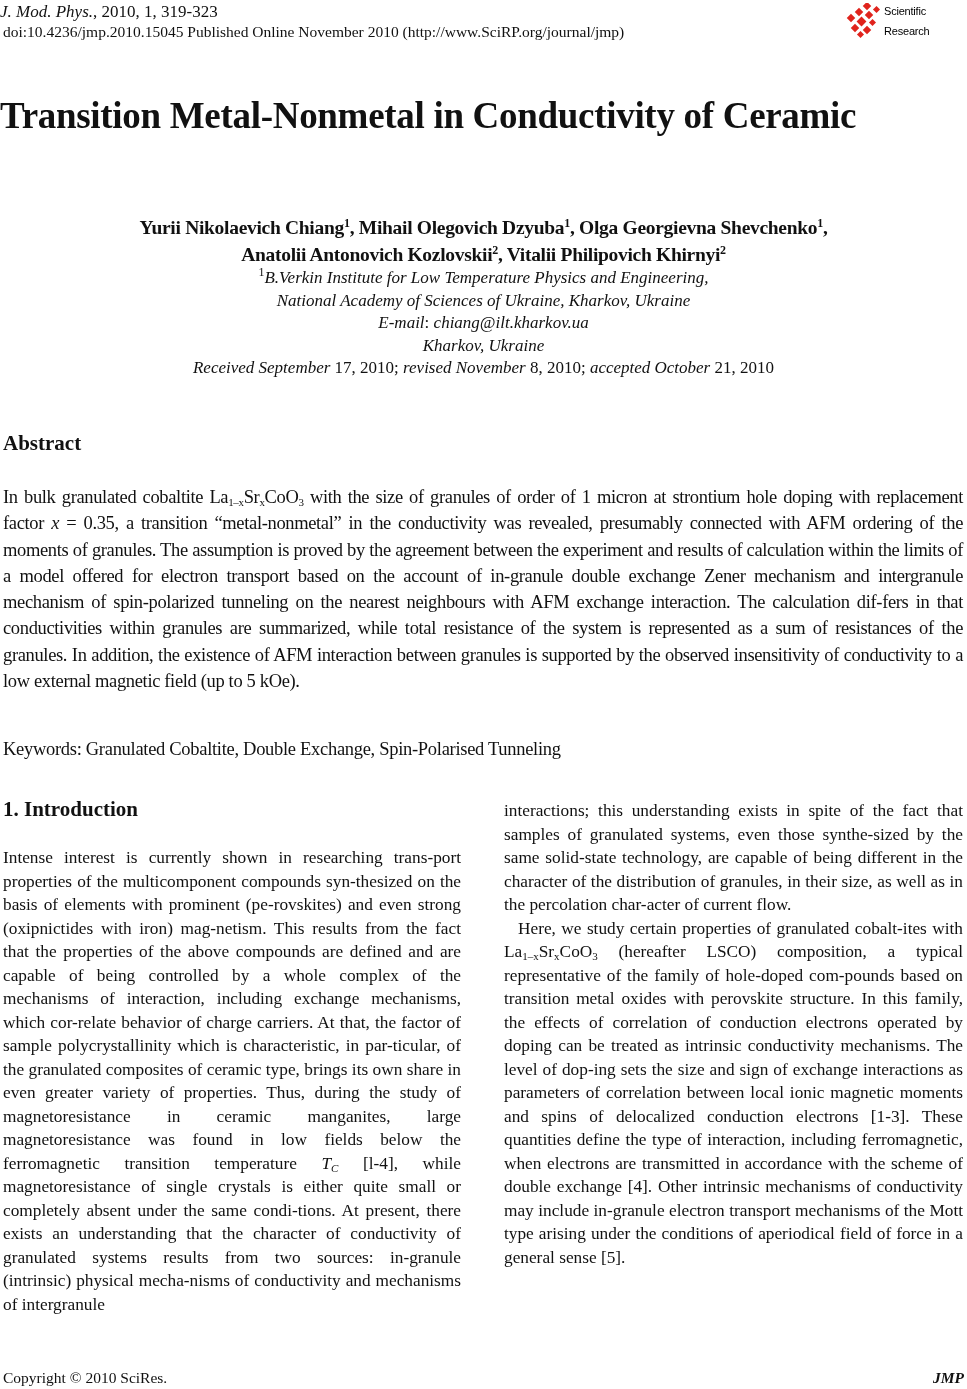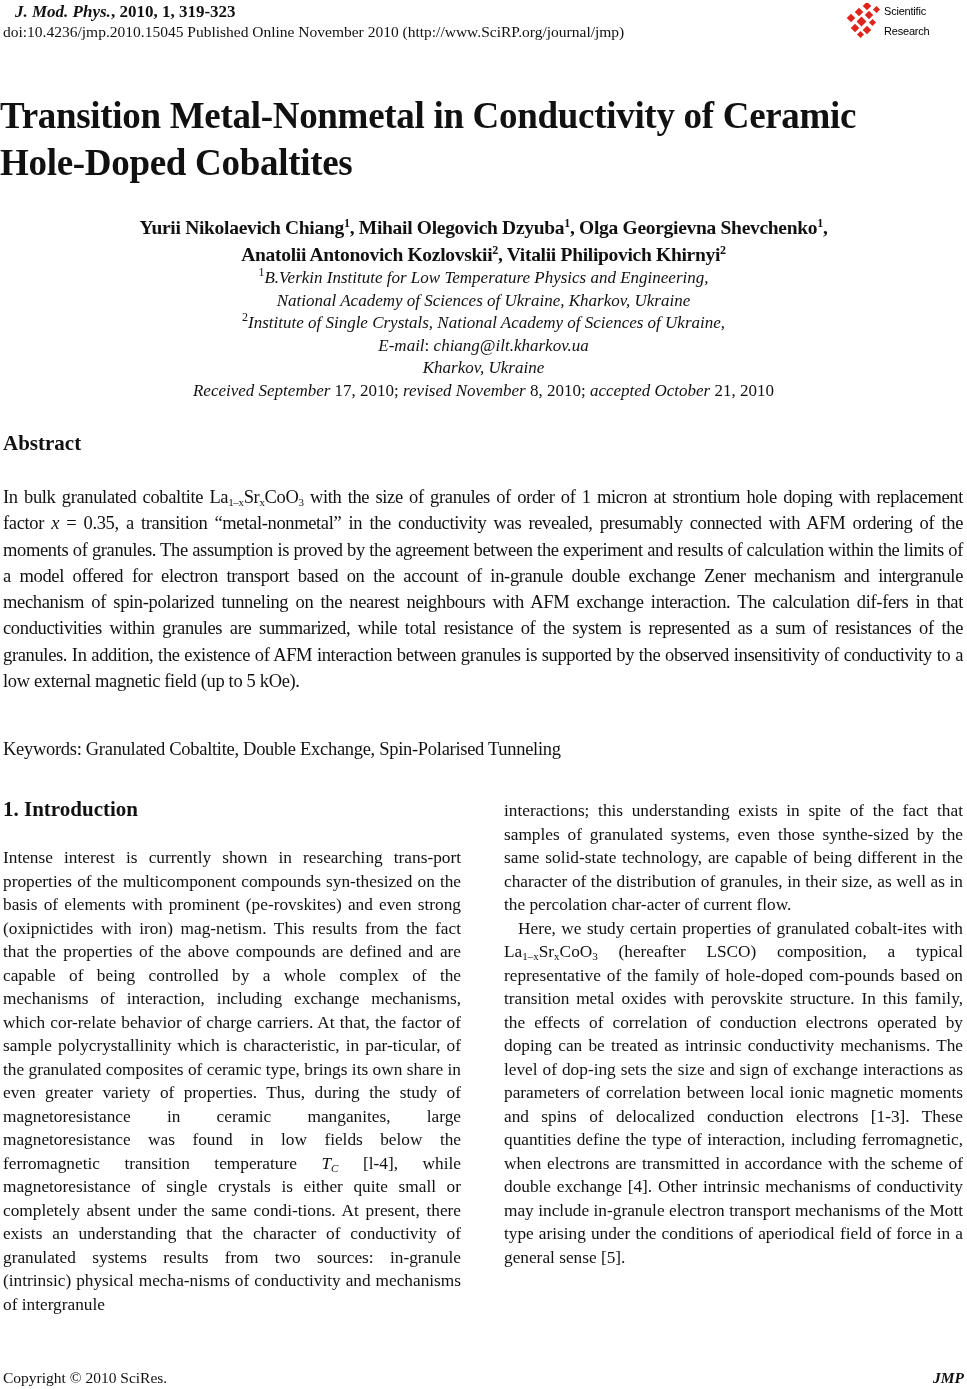--- a/index.html
+++ b/index.html
@@ -1,21 +1,21 @@
 <!DOCTYPE html>
 <html><head>
 <meta charset="utf-8">
 <style>
   html, body { margin: 0; padding: 0; background: #ffffff; }
   body {
     width: 967px; height: 1389px; position: relative; overflow: hidden;
     font-family: "Liberation Serif", serif; color: #111111;
   }
   .abs { position: absolute; }
-  .journal-line { left: 15px; top: 2px; font-size: 17px; font-weight: bold; line-height: 20px; }
+  .journal-line { left: 0; top: 2px; font-size: 17px; font-weight: normal; line-height: 20px; }
   .journal-line i { font-style: italic; }
   .doi-line { left: 3px; top: 22px; font-size: 15.5px; line-height: 20px; }
   .logo { right: 3px; top: 0px; width: 122px; height: 44px; }
   .logo svg { position: absolute; left: 0; top: 3px; }
   .logo .logo-text { position: absolute; left: 42px; top: 1px; font-family: "Liberation Sans", sans-serif; font-size: 11px; line-height: 20px; color: #000000; letter-spacing: -0.2px; }
   .title { left: 0; width: 967px; top: 92px; font-size: 37px; font-weight: bold; line-height: 47px; letter-spacing: -0.3px; }
   .authors { left: 0; width: 967px; top: 214px; text-align: center; font-size: 19.5px; font-weight: bold; line-height: 27px; letter-spacing: -0.3px; }
   .authors sup, .affil sup { font-size: 12px; line-height: 0; }
   .affil { left: 0; width: 967px; top: 267px; text-align: center; font-size: 17px; line-height: 22.5px; font-style: italic; }
   .affil .up { font-style: normal; }
@@ -56,36 +56,34 @@
     </g>
   </svg>
   <div class="logo-text">
     <div>Scientific</div>
     <div>Research</div>
   </div>
 </div>
 
 <div class="abs title">
   <div>Transition Metal-Nonmetal in Conductivity of Ceramic</div>
-  <div>Hole-Doped Cobaltites</div>
 </div>
 
 <div class="abs authors">
   <div>
     <span>Yurii Nikolaevich Chiang</span><sup>1</sup><span>, </span><span>Mihail Olegovich Dzyuba</span><sup>1</sup><span>, </span><span>Olga Georgievna Shevchenko</span><sup>1</sup><span>,</span>
   </div>
   <div>
     <span>Anatolii Antonovich Kozlovskii</span><sup>2</sup><span>, </span><span>Vitalii Philipovich Khirnyi</span><sup>2</sup>
   </div>
 </div>
 
 <div class="abs affil">
   <div><sup class="up">1</sup><span>B.Verkin Institute for Low Temperature Physics and Engineering,</span></div>
   <div>National Academy of Sciences of Ukraine, Kharkov, Ukraine</div>
-  <div><sup class="up">2</sup><span>Institute of Single Crystals, National Academy of Sciences of Ukraine,</span></div>
   <div><span>E-mail</span><span class="up">: </span><span>chiang@ilt.kharkov.ua</span></div>
   <div>Kharkov, Ukraine</div>
   <div><span>Received September</span><span class="up"> 17, 2010; </span><span>revised November</span><span class="up"> 8, 2010; </span><span>accepted October</span><span class="up"> 21, 2010</span></div>
 </div>
 
 <div class="abs h-abstract">Abstract</div>
 <div class="abs abstract">
   <p><span>In bulk granulated cobaltite La</span><sub class="s">1–x</sub><span>Sr</span><sub class="s">x</sub><span>CoO</span><sub class="s">3</sub><span> with the size of granules of order of 1 micron at strontium hole doping with replacement factor </span><i>x</i><span> = 0.35, a transition “metal-nonmetal” in the conductivity was revealed, presumably connected with AFM ordering of the moments of granules. The assumption is proved by the agreement between the experiment and results of calculation within the limits of a model offered for electron transport based on the account of in-granule double exchange Zener mechanism and intergranule mechanism of spin-polarized tunneling on the nearest neighbours with AFM exchange interaction. The calculation dif-fers in that conductivities within granules are summarized, while total resistance of the system is represented as a sum of resistances of the granules. In addition, the existence of AFM interaction between granules is supported by the observed insensitivity of conductivity to a low external magnetic field (up to 5 kOe).</span></p>
 </div>
 

